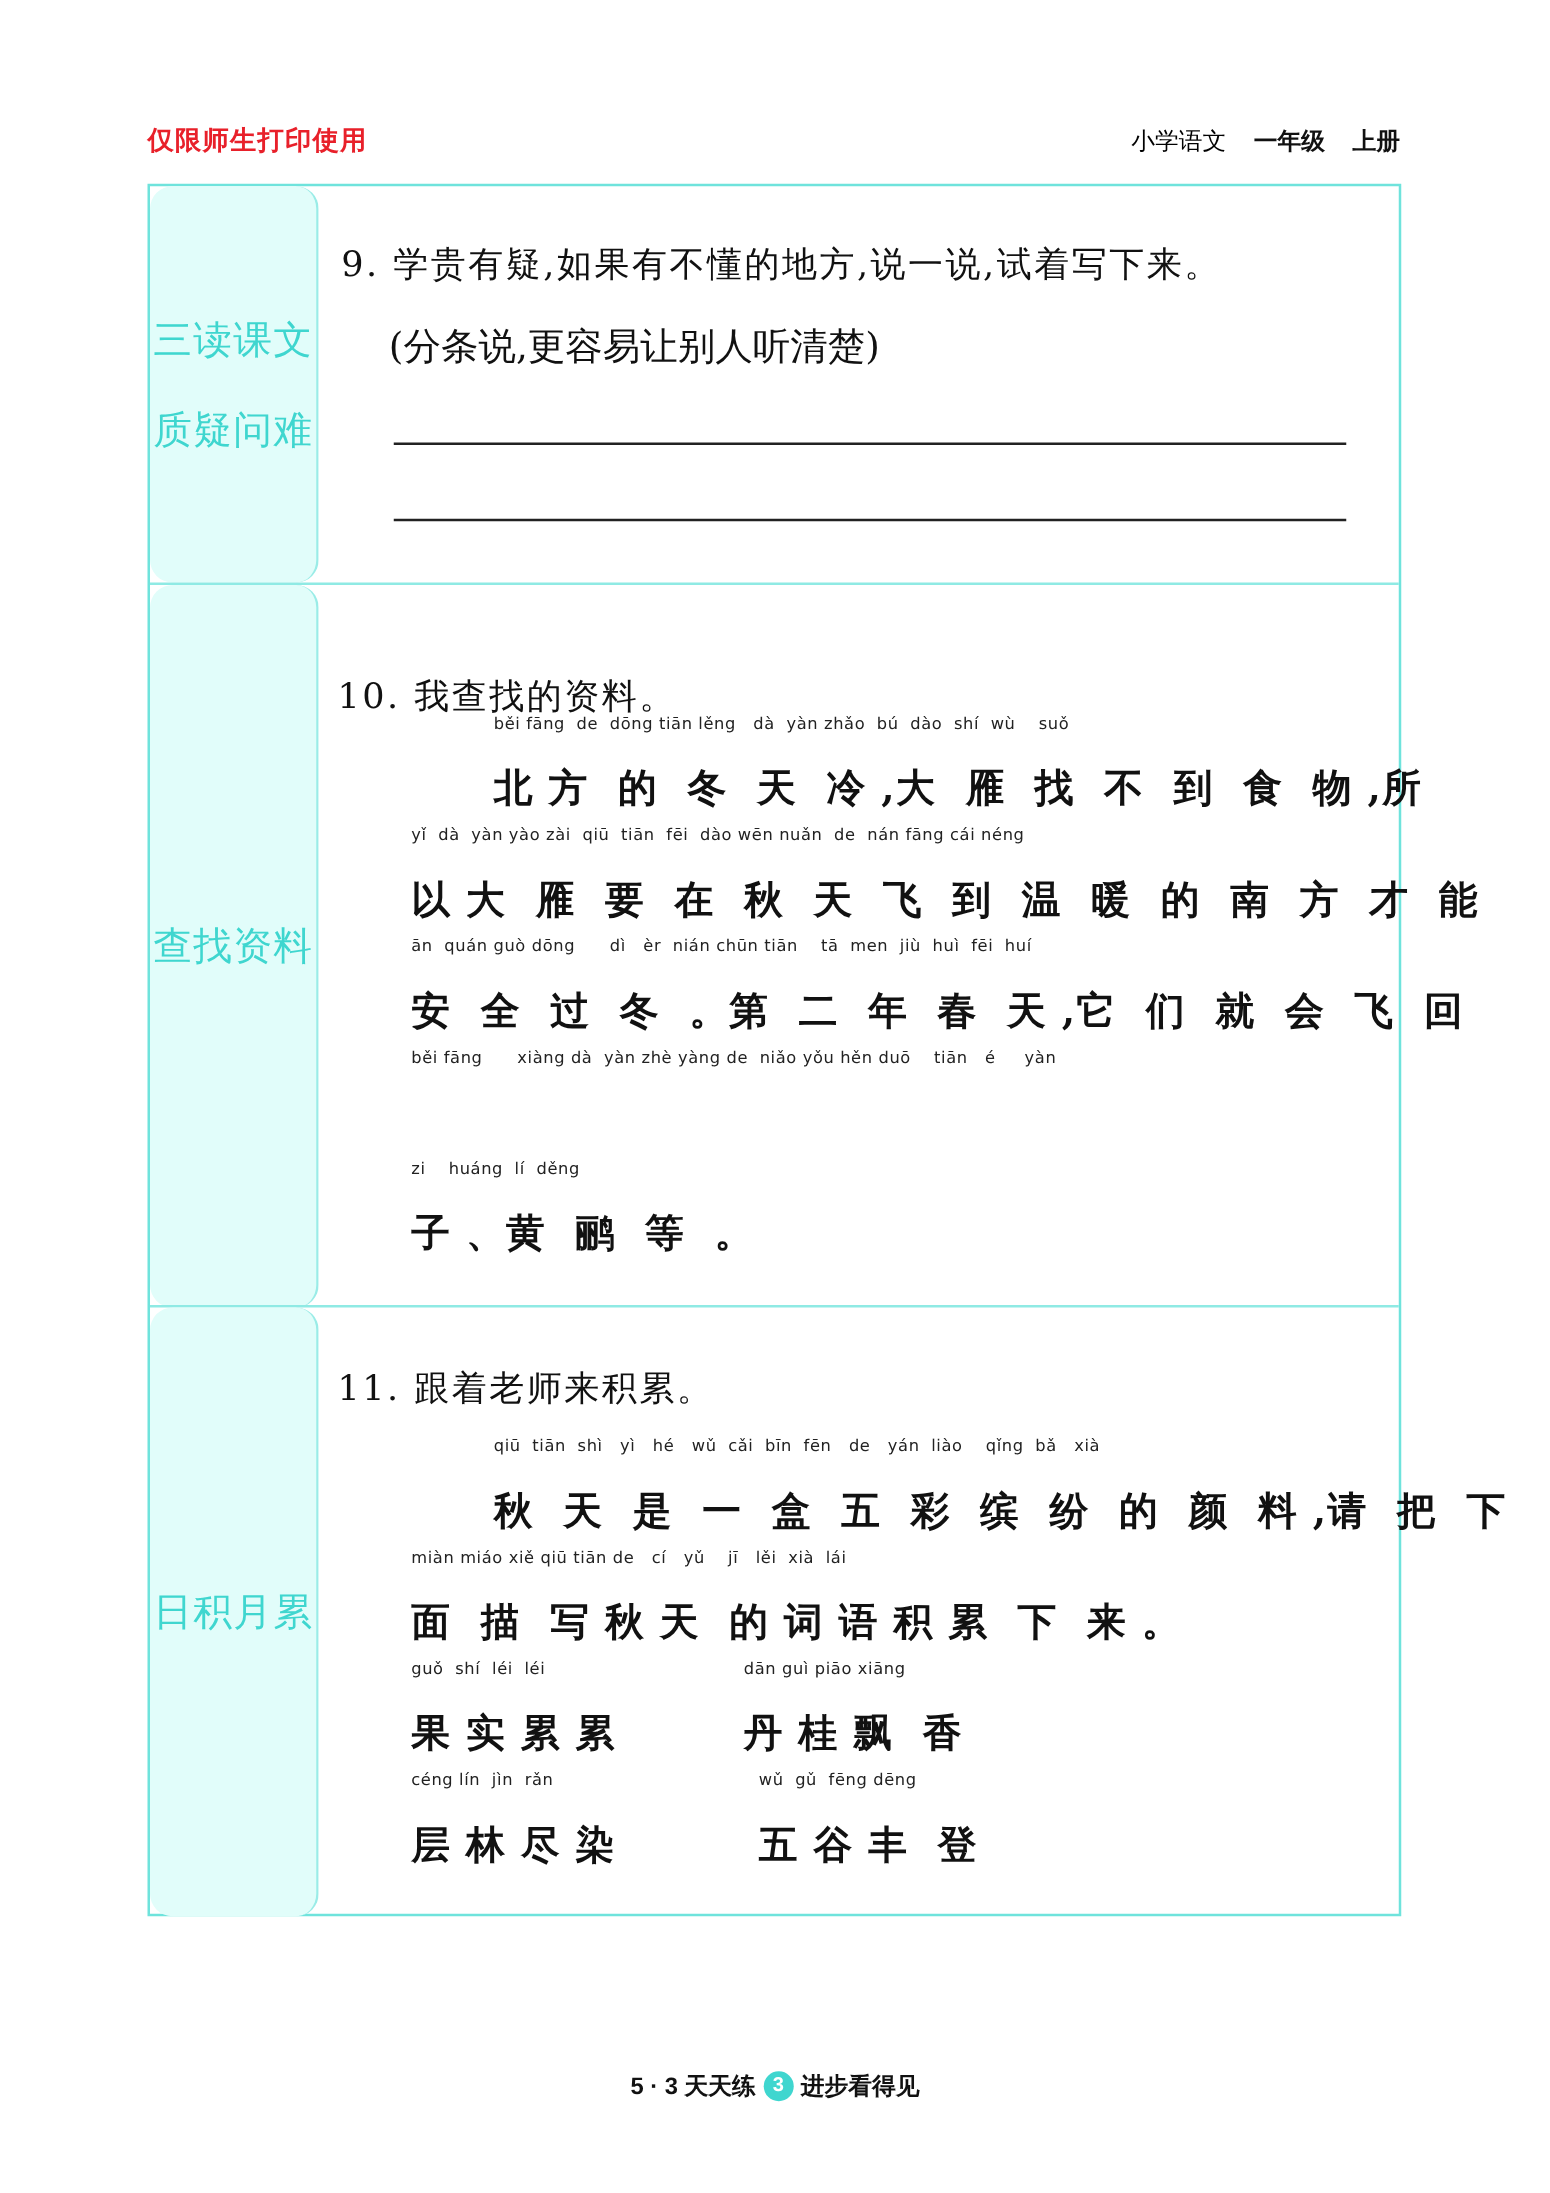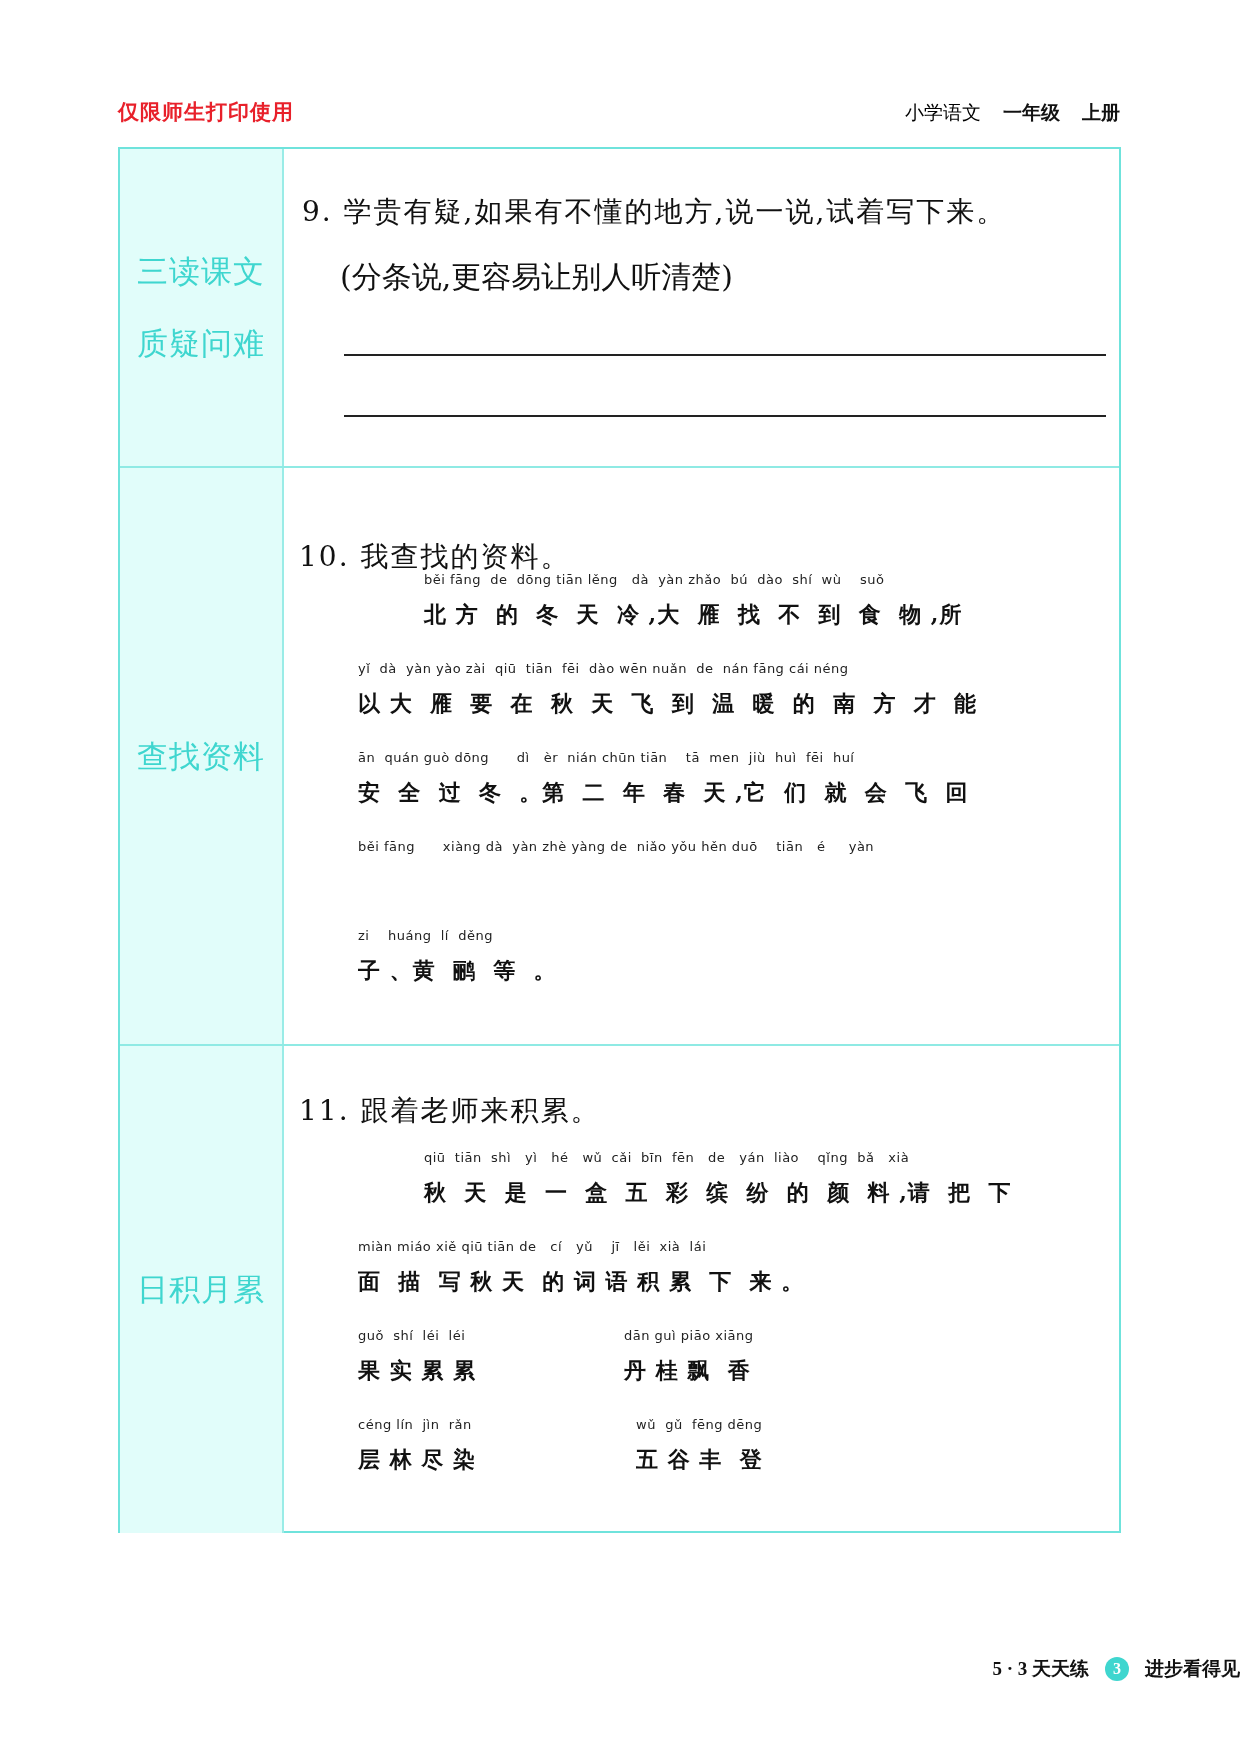--- a/index.html
+++ b/index.html
@@ -9,35 +9,35 @@
               font-weight: bold; font-size: 21px; color: #e8202a; letter-spacing: 1px; }
   .hdr-right { position: absolute; right: 120px; top: 100px; font-family: "DejaVu Sans", sans-serif;
                font-size: 19px; display: flex; gap: 22px; }
   .hdr-subject { color: #000000; }
   .hdr-grade, .hdr-vol { color: #111; font-weight: bold; }
 
   .table { position: absolute; left: 118px; top: 147px; width: 1003px; height: 1386px;
            border: 2px solid #6fe3dc; box-sizing: border-box; }
   .row { position: absolute; left: 0; right: 0; display: flex; }
   .row + .row { border-top: 2px solid #8feae4; }
-  .label-cell { width: 164px; background: #e1fdfa; border-right: 2px solid #9aece7; box-sizing: border-box;
-                display: flex; flex-direction: column; justify-content: center; align-items: center; gap: 30px; }
+  .label-cell { width: 135px; background: #e1fdfa; border-right: 2px solid #9aece7; box-sizing: border-box;
+                display: flex; flex-direction: column; justify-content: center; align-items: center; gap: 30px; border-radius: 18px; }
   .label-cell span { font-family: "DejaVu Sans", sans-serif; font-size: 31px; color: #3fd6cf; letter-spacing: 1px; }
   .content-cell { flex: 1; position: relative; }
 
   .q { position: absolute; font-size: 28px; letter-spacing: 2px; white-space: nowrap; }
   .sub { position: absolute; font-size: 30px; white-space: nowrap; }
   .answer-line { position: absolute; left: 60px; width: 762px; height: 2px; background: #222; }
 
   .py-block { position: absolute; }
   .py { font-family: "DejaVu Sans", sans-serif; font-size: 13px; color: #222; white-space: pre; letter-spacing: 0.5px; height: 26px; }
-  .hz { font-family: "DejaVu Serif", serif; font-weight: bold; font-size: 22px; color: #111; white-space: pre; letter-spacing: 1px; margin-top: 2px; }
+  .hz { font-family: "DejaVu Serif", serif; font-weight: bold; font-size: 31px; color: #111; white-space: pre; letter-spacing: 1px; margin-top: 12px; }
 
-  .footer { position: absolute; top: 1656px; left: 0; width: 1240px; display: flex; justify-content: flex-end;
-            align-items: center; gap: 16px; font-family: Liberation Serif, serif; font-weight: bold; font-size: 19px; }
+  .footer { position: absolute; top: 1656px; left: 0; width: 1240px; display: flex; justify-content: center;
+            align-items: center; gap: 6px; font-family: Liberation Sans, sans-serif; font-weight: bold; font-size: 19px; }
   .badge { width: 24px; height: 24px; border-radius: 50%; background: #3fd6cf; color: #fff; font-size: 16px;
            display: inline-flex; align-items: center; justify-content: center; }
 </style>
 </head>
 <body>
 
 <div class="hdr-left">仅限师生打印使用</div>
 <div class="hdr-right">
   <span class="hdr-subject">小学语文</span>
   <span class="hdr-grade">一年级</span>

